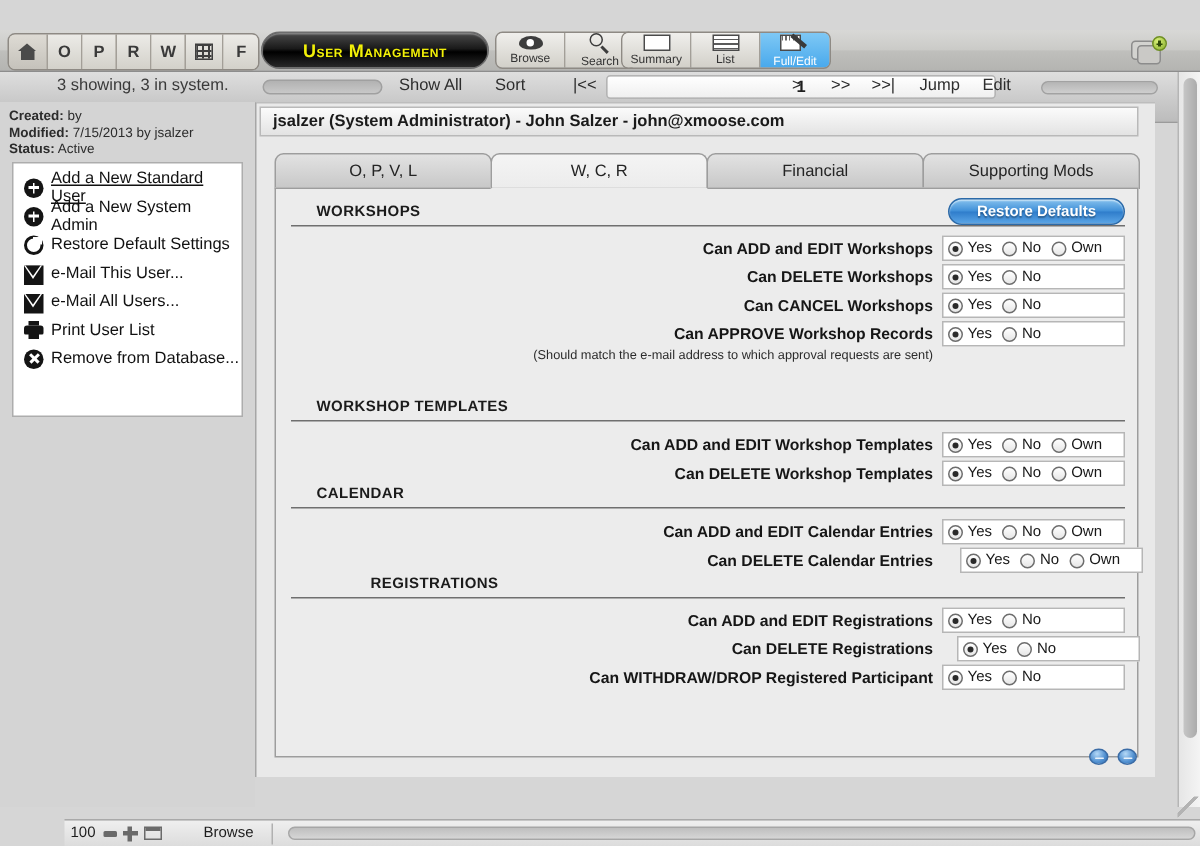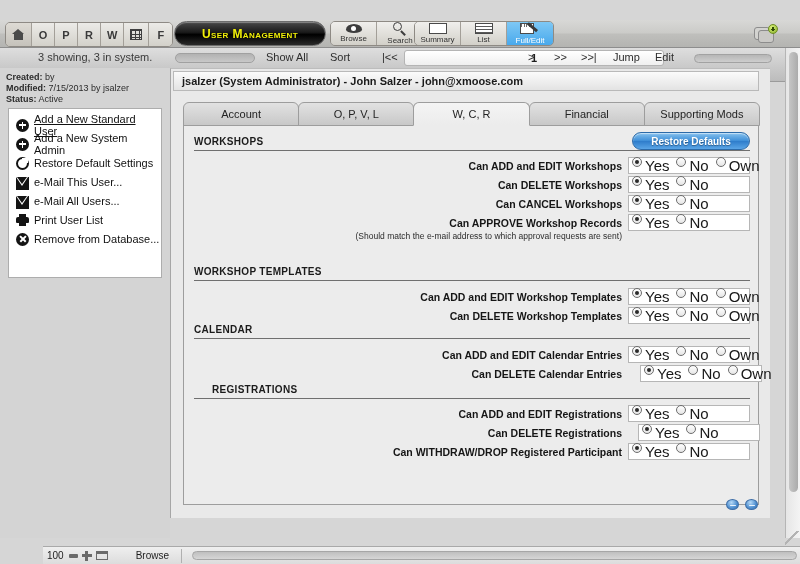--- a/index.html
+++ b/index.html
@@ -441,20 +441,21 @@
     display: flex; align-items: center; justify-content: center;
     font-size: 10px; font-weight: bold; color: #ffffff;
     text-shadow: 0 1px 1px rgba(0,0,0,0.35);
     box-sizing: border-box;
   }
 
   .sec-title {
     position: absolute;
     font-size: 10px; font-weight: bold; color: #1b1b1b;
     letter-spacing: 0.3px;
+    margin-left: 17px;
   }
   .sec-rule {
     position: absolute;
     height: 0;
     border-top: 1.5px solid #6f6f6f;
   }
 
   .perm-row {
     position: absolute;
     height: 17px;
@@ -475,23 +476,23 @@
     width: 122px;
     height: 17px;
     background: #ffffff;
     border: 1px solid #b6b6b6;
     box-sizing: border-box;
     display: flex;
     align-items: center;
     padding-left: 3px;
   }
   .radio-opt {
-    display: flex; align-items: flex-start;
+    display: flex; align-items: flex-end;
     margin-right: 7px;
-    font-size: 15px; color: #181818;
+    font-size: 10px; color: #181818;
   }
   .radio {
     width: 10px; height: 10px;
     border-radius: 50%;
     border: 1px solid #6d6d6d;
     background: linear-gradient(to bottom, #ffffff, #e6e6e6);
     box-sizing: border-box;
     margin-right: 3px;
     position: relative;
     flex: 0 0 10px;
@@ -722,21 +723,20 @@
         <span>Remove from Database...</span>
       </div>
     </div>
   </div>
 
   <div class="mainpane">
 
     <div class="rec-header">jsalzer (System Administrator) - John Salzer - john@xmoose.com</div>
 
     <div class="tabs">
-      <div class="tab">Account</div>
       <div class="tab">O, P, V, L</div>
       <div class="tab active">W, C, R</div>
       <div class="tab">Financial</div>
       <div class="tab">Supporting Mods</div>
     </div>
 
     <div class="panel">
 
       <div class="restore-btn">Restore Defaults</div>
 
@@ -875,21 +875,21 @@
               <span class="radio"></span>
               <span>No</span>
             </span>
           <span class="radio-opt">
               <span class="radio"></span>
               <span>Own</span>
             </span>
         </div>
       </div>
 
-      <div class="sec-title" style="left:10px; top:258px;padding-left:18px;">REGISTRATIONS</div>
+      <div class="sec-title" style="left:28px; top:258px;padding-left:18px;">REGISTRATIONS</div>
       <div class="sec-rule" style="left:10px; top:272px; width:556px;"></div>
 
       <div class="perm-row" style="left:4px; top:279px;">
         <div class="perm-label">Can ADD and EDIT Registrations</div>
         <div class="perm-field">
           <span class="radio-opt">
               <span class="radio on"></span>
               <span>Yes</span>
             </span>
           <span class="radio-opt">

